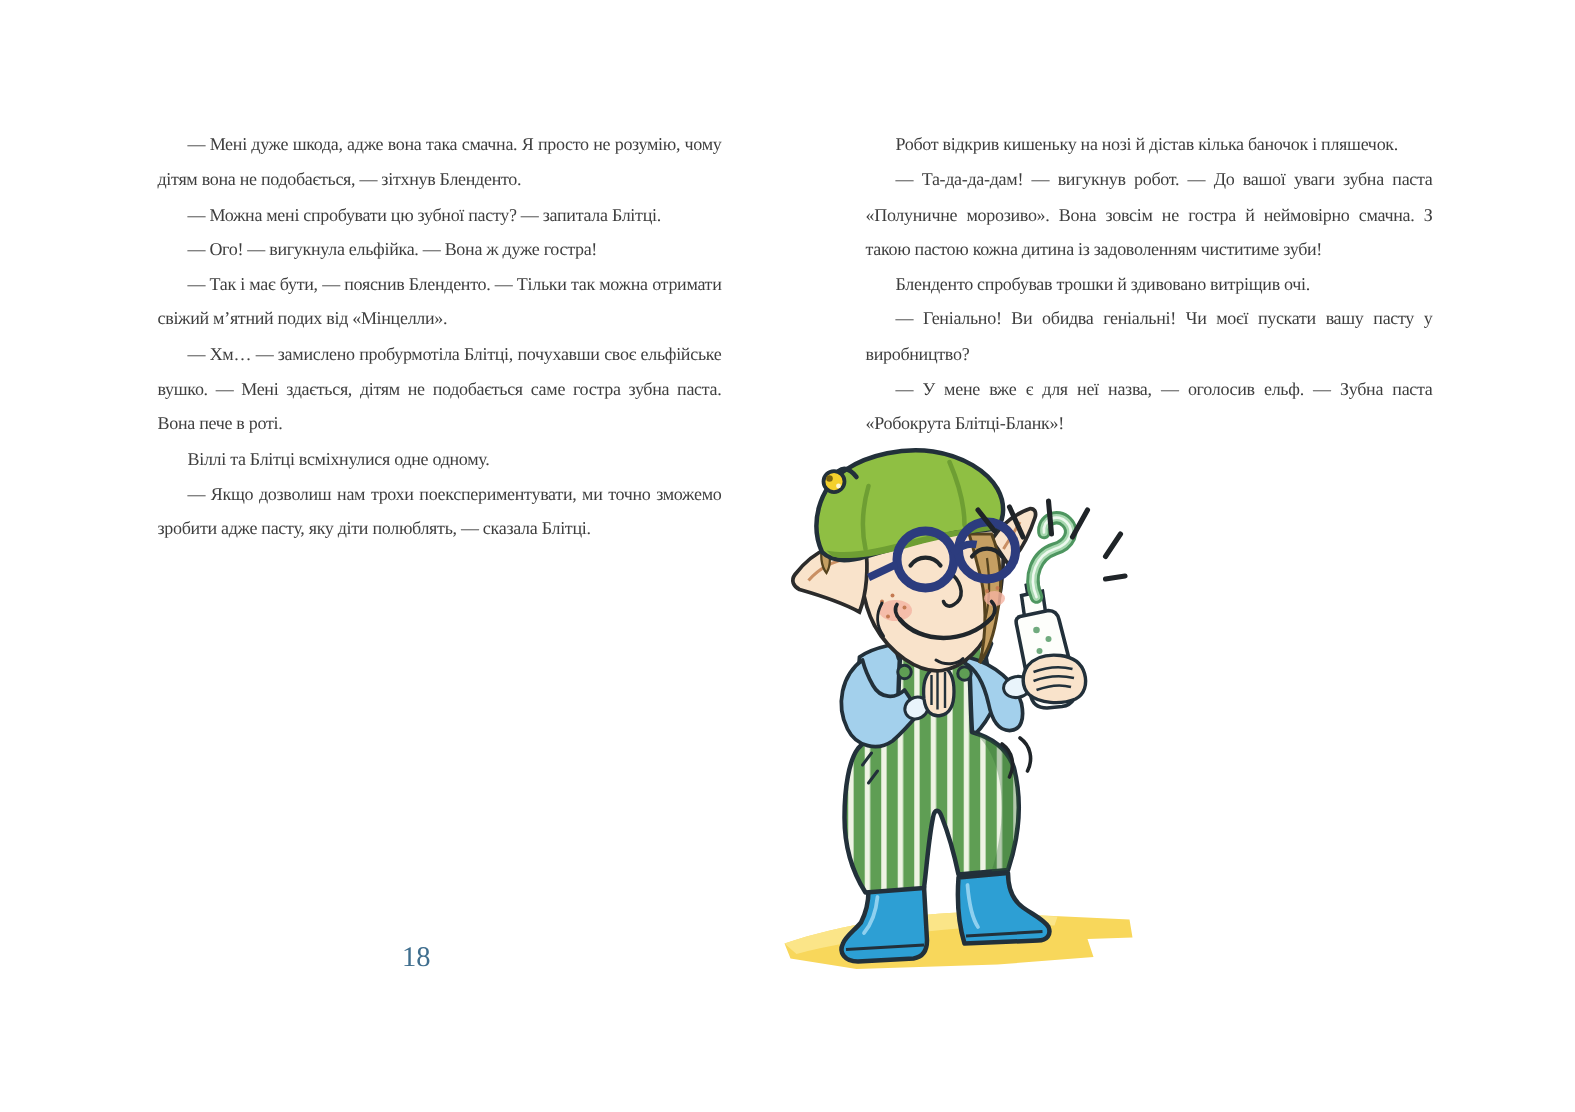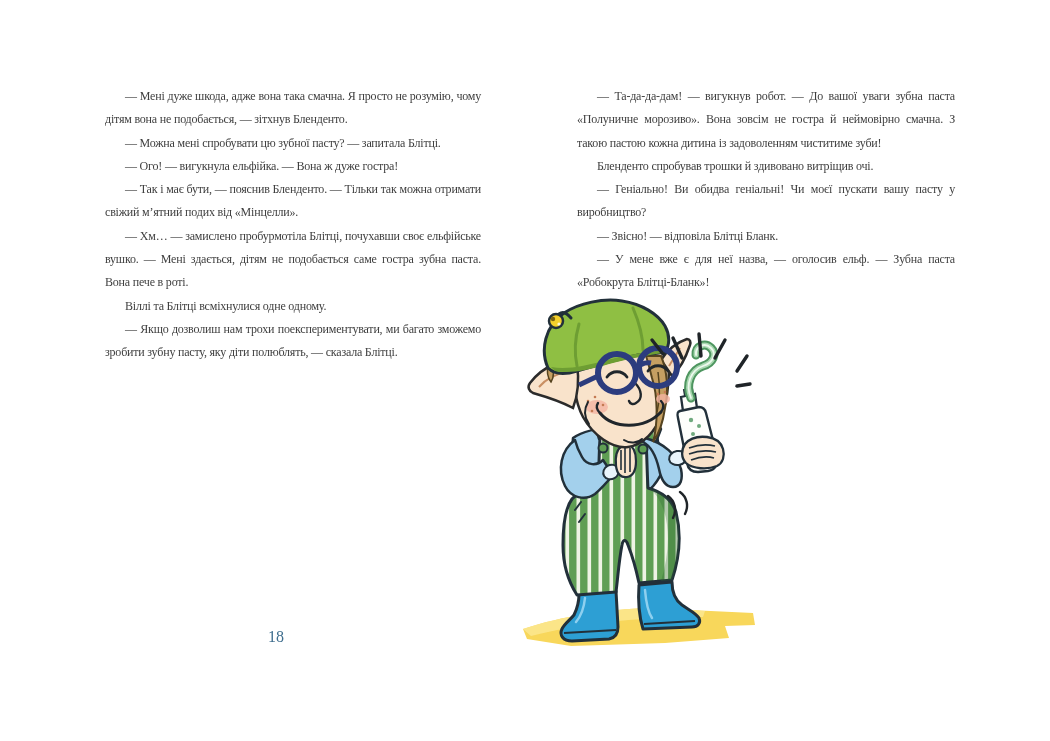--- a/index.html
+++ b/index.html
@@ -20,21 +20,21 @@
     letter-spacing: -0.2px;
   }
   .page-left  { left: 105px; width: 376px; }
   .page-right { left: 577px; width: 378px; }
   .page-text p { margin: 0; text-indent: 20px; }
   .band { float: left; clear: left; height: 23.3px; }
   .band0 { height: 210px; width: 0; }
   .page-number {
     position: absolute;
     left: 268px; top: 628px;
-    font-size: 16px;
+    font-size: 19px;
     color: var(--page-number, #3f6e8e);
     letter-spacing: 0;
   }
   .illustration {
     position: absolute;
     left: 515px; top: 298px;
     width: 260px; height: 350px;
     pointer-events: none;
     z-index: 2;
   }
@@ -42,45 +42,45 @@
 </head>
 <body>
 
 <div class="page-text page-left">
   <p>— Мені дуже шкода, адже вона така смачна. Я просто не розумію, чому дітям вона не подобається, — зітхнув Бленденто.</p>
   <p>— Можна мені спробувати цю зубної пасту? — запитала Блітці.</p>
   <p>— Ого! — вигукнула ельфійка. — Вона ж дуже гостра!</p>
   <p>— Так і має бути, — пояснив Бленденто. — Тільки так можна отримати свіжий м’ятний подих від «Мінцелли».</p>
   <p>— Хм… — замислено пробурмотіла Блітці, почухавши своє ельфійське вушко. — Мені здається, дітям не подобається саме гостра зубна паста. Вона пече в роті.</p>
   <p>Віллі та Блітці всміхнулися одне одному.</p>
-  <p>— Якщо дозволиш нам трохи поекспериментувати, ми багато зможемо зробити зубну пасту, яку діти полюблять, — сказала Блітці.</p>
+  <p>— Якщо дозволиш нам трохи поекспериментувати, ми точно зможемо зробити адже пасту, яку діти полюблять, — сказала Блітці.</p>
 </div>
 <div class="page-number">18</div>
 
 <div class="page-text page-right">
   <div class="band band0"></div>
   <div class="band" style="width:33px"></div>
   <div class="band" style="width:71px"></div>
   <div class="band" style="width:126px"></div>
   <div class="band" style="width:136px"></div>
   <div class="band" style="width:128px"></div>
   <div class="band" style="width:126px"></div>
   <div class="band" style="width:124px"></div>
   <div class="band" style="width:108px"></div>
   <div class="band" style="width:107px"></div>
   <div class="band" style="width:98px"></div>
   <div class="band" style="width:63px"></div>
   <div class="band" style="width:83px"></div>
   <div class="band" style="width:113px"></div>
   <div class="band" style="width:143px"></div>
 
+  <p>Робот відкрив кишеньку на нозі й дістав кілька баночок і пляшечок.</p>
   <p>— Та-да-да-дам! — вигукнув робот. — До вашої уваги зубна паста «Полуничне морозиво». Вона зовсім не гостра й неймовірно смачна. З такою пастою кожна дитина із задоволенням чиститиме зуби!</p>
   <p>Бленденто спробував трошки й здивовано витріщив очі.</p>
   <p>— Геніально! Ви обидва геніальні! Чи моєї пускати вашу пасту у виробництво?</p>
-  <p>— Звісно! — відповіла Блітці Бланк.</p>
   <p>— У мене вже є для неї назва, — оголосив ельф. — Зубна паста «Робокрута Блітці-Бланк»!</p>
 </div>
 
 <svg class="illustration" viewBox="0 0 260 350" aria-hidden="true">
   <defs>
     <pattern id="ovstripes" width="11" height="12" patternUnits="userSpaceOnUse">
       <rect width="11" height="12" fill="var(--overalls-green)"></rect>
       <rect x="6.5" width="3.6" height="12" fill="var(--overalls-stripe)"></rect>
     </pattern>
   </defs>

